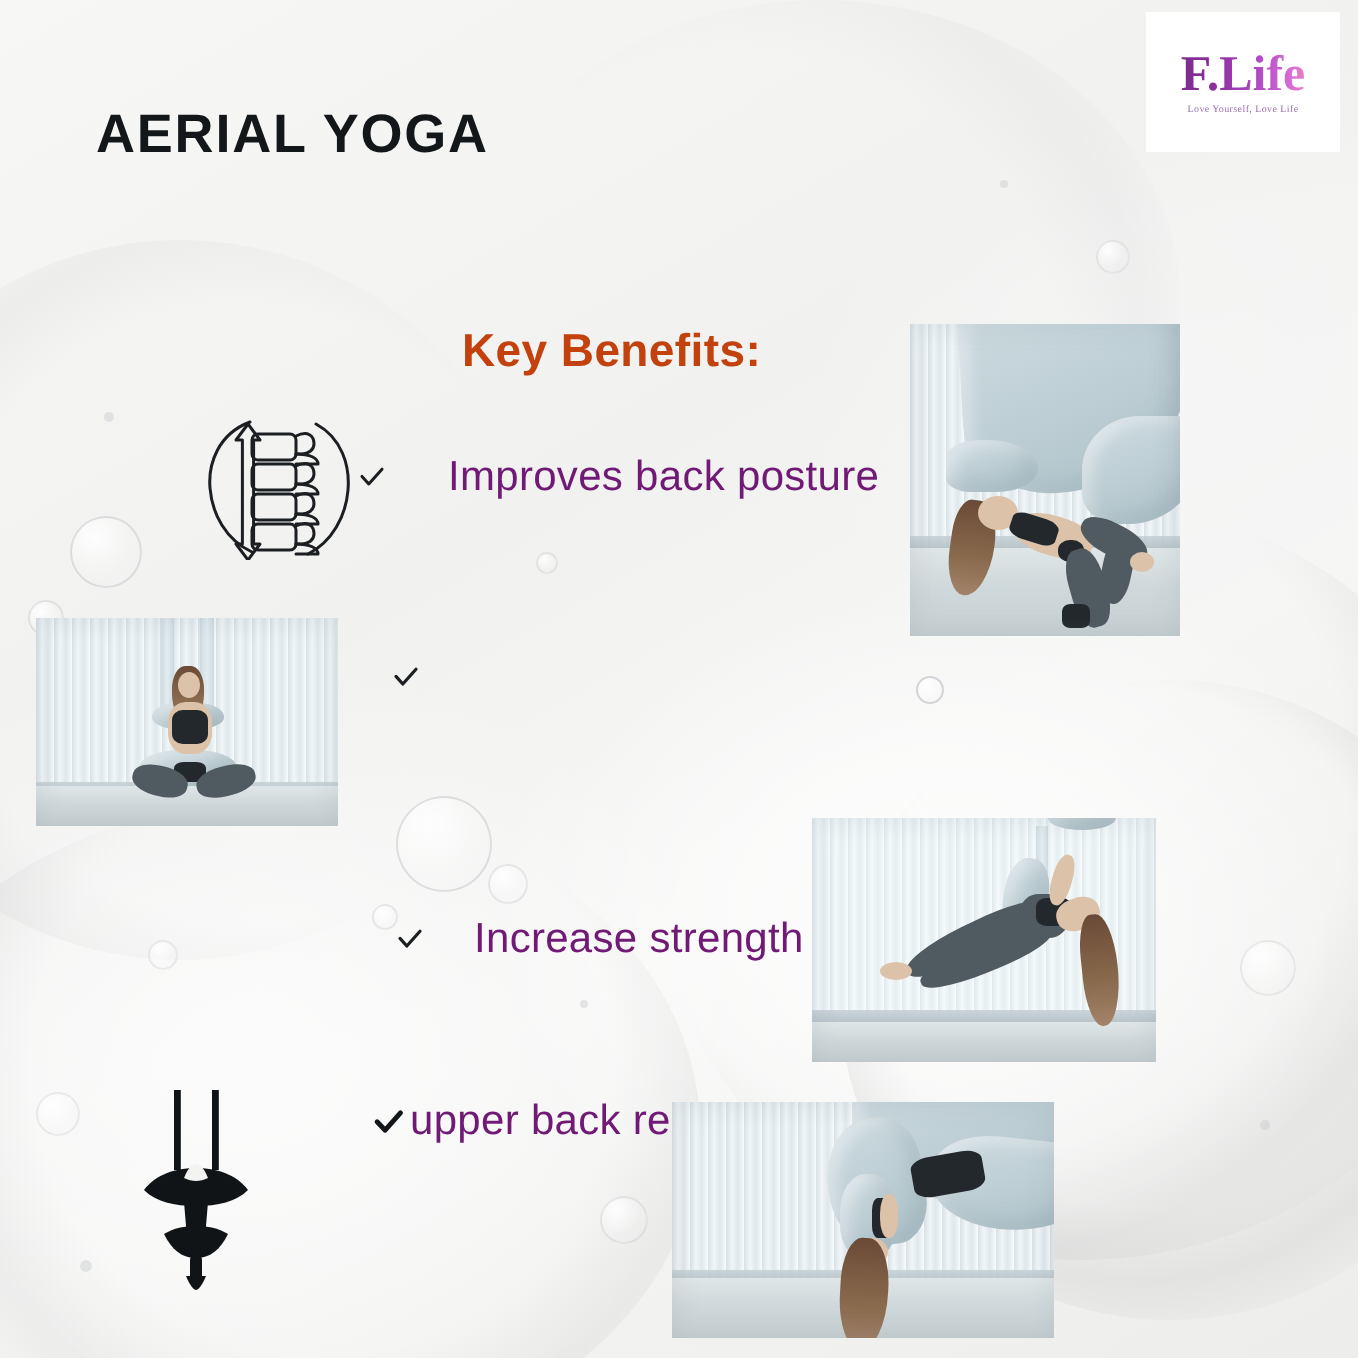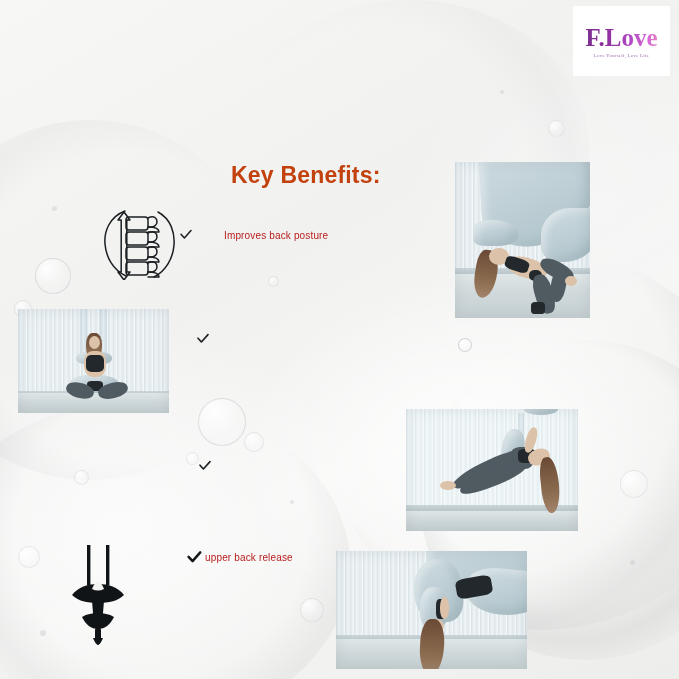--- a/index.html
+++ b/index.html
@@ -127,22 +127,22 @@
   .benefit {
     position: absolute;
     display: flex;
     align-items: center;
   }
   .check {
     flex: none;
     display: block;
   }
   .benefit-label {
-    font-size: 10px;
-    color: #b91c1c;
+    font-size: 21px;
+    color: #701a75;
     letter-spacing: 0.15px;
     white-space: nowrap;
   }
   #benefit-1 { left: 178px; top: 227px; }
   #benefit-1 .benefit-label { margin-left: 30px; }
   #benefit-2 { left: 195px; top: 331px; }
   #benefit-2 .benefit-label { margin-left: 24px; }
   #benefit-3 { left: 197px; top: 458px; }
   #benefit-3 .benefit-label { margin-left: 24px; }
   #benefit-4 { left: 186px; top: 549px; }
@@ -259,23 +259,24 @@
   <div class="bubble bub-k"></div>
   <div class="bubble bub-l"></div>
 
   <div class="speck" style="left:52px;  top:206px; width:5px; height:5px;"></div>
   <div class="speck" style="left:120px; top:330px; width:4px; height:4px;"></div>
   <div class="speck" style="left:290px; top:500px; width:4px; height:4px;"></div>
   <div class="speck" style="left:630px; top:560px; width:5px; height:5px;"></div>
   <div class="speck" style="left:40px;  top:630px; width:6px; height:6px;"></div>
   <div class="speck" style="left:500px; top:90px;  width:4px; height:4px;"></div>
 
+  <div id="title">AERIAL YOGA</div>
 
   <div id="logo-card">
-    <div id="logo-word">F.Love</div>
+    <div id="logo-word">F.Life</div>
     <div id="logo-tagline">Love Yourself, Love Life</div>
   </div>
 
   <div id="benefits-heading">Key Benefits:</div>
 
   <svg id="spine-icon" viewBox="0 0 78 74">
     <g fill="none" stroke="#1b1f22" stroke-width="1.5" stroke-linejoin="round" stroke-linecap="round">
 
       <path d="M24 5 C8 11 3 26 4 38 C5 51 12 64 25 70"></path>
       <path d="M57 6 C70 13 74 27 73 39 C72 52 65 65 53 71"></path>
@@ -326,20 +327,21 @@
   <div class="benefit" id="benefit-2">
     <svg class="check" width="16" height="16" viewBox="0 0 16 16">
       <path d="M3 7.2 L6.4 11 L13 3.6" fill="none" stroke="#1b1f22" stroke-width="1.6" stroke-linecap="round" stroke-linejoin="round"></path>
     </svg>
   </div>
 
   <div class="benefit" id="benefit-3">
     <svg class="check" width="16" height="16" viewBox="0 0 16 16">
       <path d="M3 7.2 L6.4 11 L13 3.6" fill="none" stroke="#1b1f22" stroke-width="1.6" stroke-linecap="round" stroke-linejoin="round"></path>
     </svg>
+    <span class="benefit-label">Increase strength</span>
   </div>
 
   <div class="benefit" id="benefit-4">
     <svg class="check" width="17" height="17" viewBox="0 0 16 16">
       <path d="M2.4 7.4 L6.2 11.4 L13.4 3.2" fill="none" stroke="#14171a" stroke-width="2.3" stroke-linecap="round" stroke-linejoin="round"></path>
     </svg>
     <span class="benefit-label">upper back release</span>
   </div>
 
   <div class="photo" id="photo-1">

